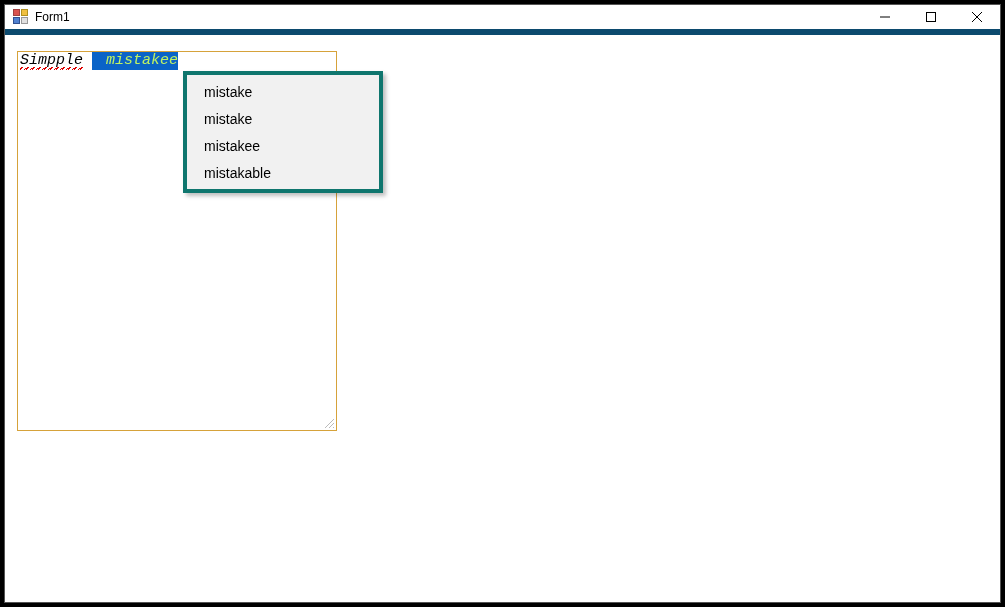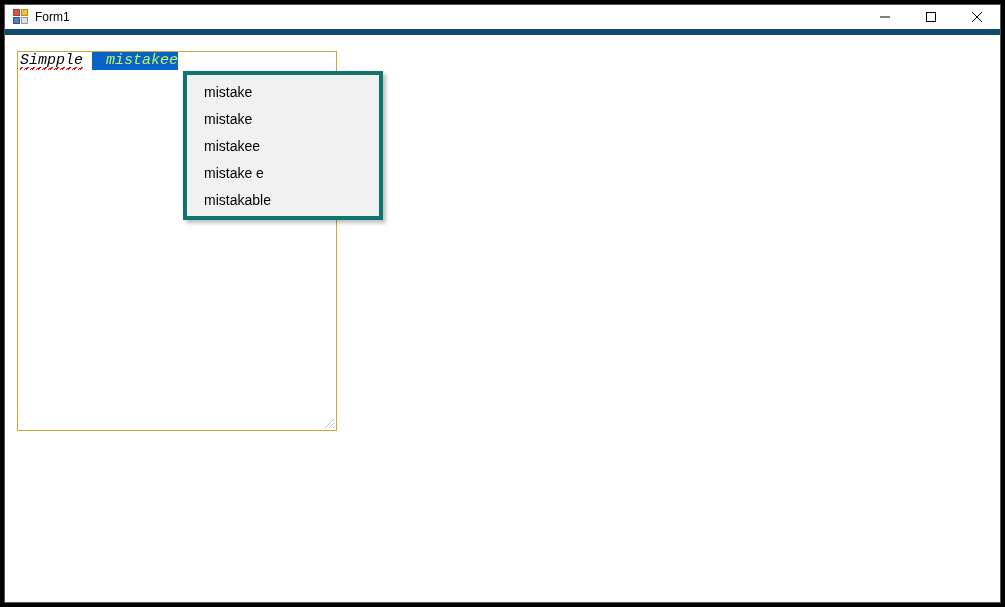--- a/index.html
+++ b/index.html
@@ -161,22 +161,19 @@
         <div class="menu-item">
             <span>mistake</span>
           </div>
         <div class="menu-item">
             <span>mistake</span>
           </div>
         <div class="menu-item">
             <span>mistakee</span>
           </div>
         <div class="menu-item">
-            <span>mistake e</span>
-          </div>
-        <div class="menu-item">
             <span>mistakable</span>
           </div>
       </div>
 
     </div>
   </div>
 </div>
 
 </body></html>

